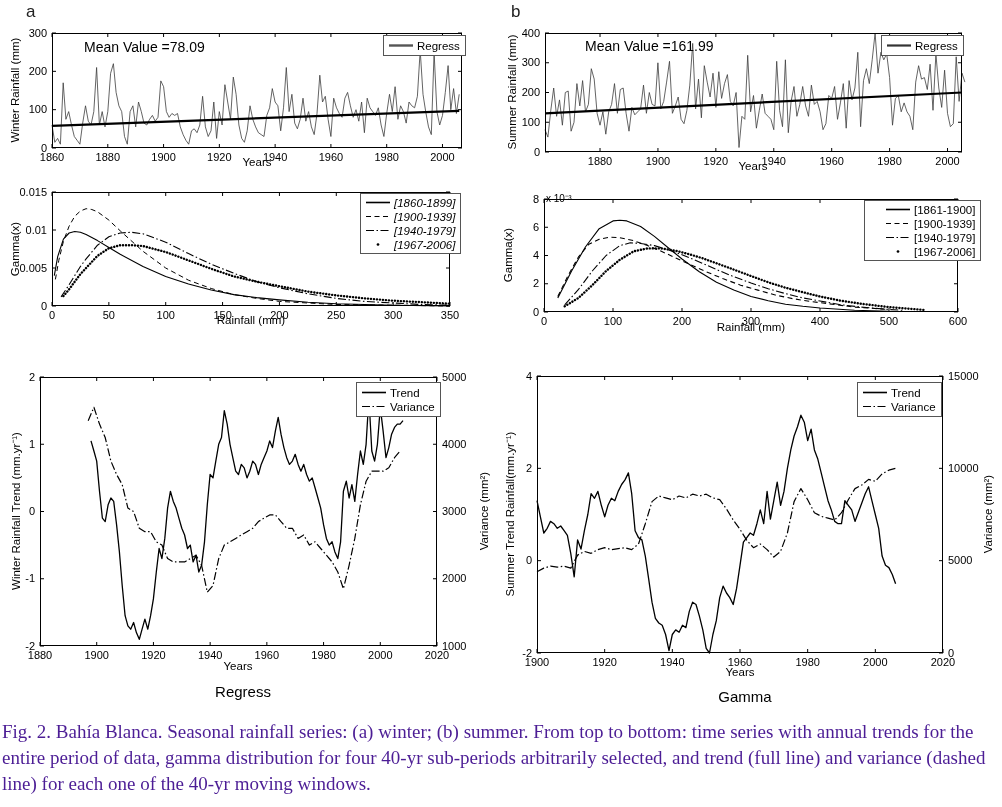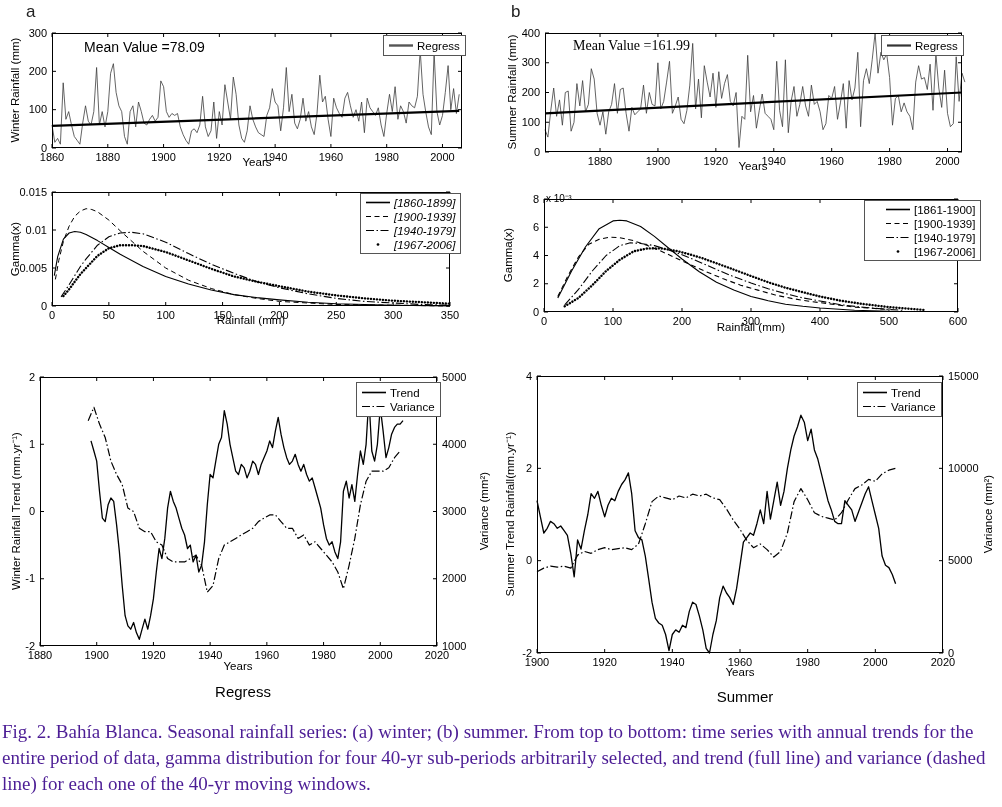--- a/index.html
+++ b/index.html
@@ -119,21 +119,21 @@
       <text x="-5" y="33.25" text-anchor="end" class="tk">300</text>
       <line x1="0" y1="0" x2="4" y2="0" stroke="#000" stroke-width="1"></line>
       <line x1="417" y1="0" x2="413" y2="0" stroke="#000" stroke-width="1"></line>
       <text x="-5" y="3.5" text-anchor="end" class="tk">400</text>
       <polyline points="0.0,96.7 2.9,104.1 5.8,77.3 8.7,55.0 11.6,83.3 14.5,66.9 17.4,92.2 20.3,59.5 23.2,58.0 26.1,98.2 29.0,89.3 31.9,50.6 34.8,72.9 37.6,47.6 40.5,78.8 43.4,71.4 46.3,35.7 49.2,46.1 52.1,80.3 55.0,92.2 57.9,78.8 60.8,101.2 63.7,78.8 66.6,71.4 69.5,50.6 72.4,80.3 75.3,56.5 78.2,55.0 81.1,80.3 84.0,98.2 86.9,74.4 89.8,81.8 92.7,78.8 95.6,75.9 98.5,52.1 101.4,80.3 104.3,59.5 107.1,71.4 110.0,72.9 112.9,29.8 115.8,75.9 118.7,68.4 121.6,49.1 124.5,28.3 127.4,80.3 130.3,72.9 133.2,64.0 136.1,86.3 139.0,90.7 141.9,77.3 144.8,52.1 147.7,10.4 150.6,75.9 153.5,46.1 156.4,84.8 159.3,32.7 162.2,49.1 165.1,64.0 168.0,40.2 170.9,74.4 173.8,38.7 176.6,65.4 179.5,50.6 182.4,41.6 185.3,68.4 188.2,72.9 191.1,59.5 194.0,114.5 196.9,83.3 199.8,86.3 202.7,22.3 205.6,78.8 208.5,62.5 211.4,95.2 214.3,77.3 217.2,61.0 220.1,80.3 223.0,83.3 225.9,86.3 228.8,96.7 231.7,28.3 234.6,77.3 237.5,93.7 240.4,26.8 243.3,99.7 246.1,68.4 249.0,53.5 251.9,83.3 254.8,71.4 257.7,53.5 260.6,72.9 263.5,83.3 266.4,52.1 269.3,71.4 272.2,68.4 275.1,78.8 278.0,96.7 280.9,90.7 283.8,62.5 286.7,65.4 289.6,53.5 292.5,86.3 295.4,69.9 298.3,50.6 301.2,95.2 304.1,47.6 307.0,66.9 309.9,55.0 312.8,19.3 315.6,93.7 318.5,47.6 321.4,35.7 324.3,50.6 327.2,26.8 330.1,0.0 333.0,40.2 335.9,19.3 338.8,26.8 341.7,20.8 344.6,44.6 347.5,92.2 350.4,65.4 353.3,62.5 356.2,78.8 359.1,69.9 362.0,78.8 364.9,83.3 367.8,96.7 370.7,49.1 373.6,32.7 376.5,46.1 379.4,44.6 382.3,56.5 385.1,31.2 388.0,77.3 390.9,20.8 393.8,55.0 396.7,74.4 399.6,37.2 402.5,80.3 405.4,93.7 408.3,90.7 411.2,23.8 414.1,68.4 417.0,40.2 419.9,49.1" fill="none" stroke="#3c3c3c" stroke-width="0.8" stroke-linecap="butt" stroke-linejoin="round"></polyline>
       <polyline points="0.0,80.3 417.0,59.5" fill="none" stroke="#000" stroke-width="2.2" stroke-linecap="butt" stroke-linejoin="round"></polyline>
       <rect x="0.5" y="0.5" width="416" height="118" fill="none" stroke="#000" stroke-width="1"></rect>
     </svg>
   <div class="ylabel" style="left:512px;top:92px;">Summer Rainfall (mm)</div>
   <div class="xlabel" style="left:753px;top:160px;">Years</div>
-  <div class="annotation" style="left:573px;top:38px;font-family:Liberation Serif, serif;">Mean Value =161.99</div>
+  <div class="annotation" style="left:585px;top:38px;">Mean Value =161.99</div>
   <div class="legend" style="left:881px;top:35px;height:17px;">
     <div class="legend-row">
       <svg class="lsam" width="26" height="9">
           <line x1="1" y1="4.5" x2="25" y2="4.5" stroke="#333" stroke-width="2.2"></line>
         </svg>
       <span>Regress</span>
     </div>
   </div>
 
   <svg class="plot" style="left:52px;top:192px;" width="398" height="114">
@@ -387,21 +387,21 @@
       <text x="411" y="95.83333333333334" text-anchor="start" class="tk">10000</text>
       <line x1="406" y1="0" x2="402" y2="0" stroke="#000" stroke-width="1"></line>
       <text x="411" y="3.5" text-anchor="start" class="tk">15000</text>
       <polyline points="0.0,124.7 3.4,140.8 6.8,157.0 10.2,152.3 13.5,145.4 16.9,147.7 20.3,152.3 23.7,150.0 27.1,154.7 30.4,159.3 33.8,177.7 37.2,200.8 40.6,163.9 44.0,173.1 47.4,154.7 50.8,138.5 54.1,117.7 57.5,122.3 60.9,115.4 64.3,129.3 67.7,140.8 71.0,129.3 74.4,122.3 77.8,124.7 81.2,115.4 84.6,108.5 88.0,103.9 91.4,96.9 94.7,117.7 98.1,154.7 101.5,161.6 104.9,163.9 108.3,180.1 111.7,203.1 115.0,226.2 118.4,242.4 121.8,247.0 125.2,249.3 128.6,258.5 132.0,274.7 135.3,258.5 138.7,253.9 142.1,256.2 145.5,249.3 148.9,251.6 152.3,235.4 155.6,226.2 159.0,228.5 162.4,240.1 165.8,253.9 169.2,272.4 172.5,277.0 175.9,258.5 179.3,244.7 182.7,221.6 186.1,210.1 189.5,217.0 192.8,221.6 196.2,228.5 199.6,212.4 203.0,189.3 206.4,166.2 209.8,161.6 213.2,157.0 216.5,159.3 219.9,147.7 223.3,133.9 226.7,147.7 230.1,115.4 233.4,143.1 236.8,124.7 240.2,106.2 243.6,129.3 247.0,115.4 250.4,92.3 253.8,73.9 257.1,60.0 260.5,50.8 263.9,39.2 267.3,46.2 270.7,64.6 274.1,53.1 277.4,73.9 280.8,83.1 284.2,96.9 287.6,110.8 291.0,124.7 294.3,133.9 297.7,145.4 301.1,147.7 304.5,147.7 307.9,124.7 311.3,129.3 314.7,133.9 318.0,145.4 321.4,136.2 324.8,127.0 328.2,117.7 331.6,110.8 334.9,124.7 338.3,138.5 341.7,152.3 345.1,180.1 348.5,189.3 351.9,191.6 355.3,198.5 358.6,207.8" fill="none" stroke="#000" stroke-width="1.3" stroke-linecap="butt" stroke-linejoin="round"></polyline>
       <polyline points="0.0,195.7 6.8,192.1 13.5,190.2 20.3,191.1 27.1,190.2 33.8,192.1 40.6,179.1 47.4,175.4 54.1,177.3 60.9,173.6 67.7,171.7 74.4,173.6 81.2,172.7 88.0,171.7 94.7,173.6 101.5,168.0 108.3,147.7 115.0,125.6 121.8,120.0 128.6,121.9 135.3,123.7 142.1,120.0 148.9,121.9 155.6,118.2 162.4,120.0 169.2,118.2 175.9,121.9 182.7,123.7 189.5,133.0 196.2,144.0 203.0,153.3 209.8,164.4 216.5,171.7 223.3,168.0 230.1,173.6 236.8,181.0 243.6,175.4 250.4,157.0 257.1,125.6 263.9,112.6 270.7,123.7 277.4,136.7 284.2,140.3 291.0,142.2 297.7,144.0 304.5,136.7 311.3,123.7 318.0,112.6 324.8,109.0 331.6,103.4 338.3,105.3 345.1,97.9 351.9,94.2 358.6,92.3" fill="none" stroke="#000" stroke-width="1.2" stroke-dasharray="8 2.5 1.5 2.5" stroke-linecap="butt" stroke-linejoin="round"></polyline>
       <rect x="0.5" y="0.5" width="405" height="276" fill="none" stroke="#000" stroke-width="1"></rect>
     </svg>
   <div class="ylabel" style="left:509px;top:514px;">Summer Trend Rainfall(mm.yr⁻¹)</div>
   <div class="ylabel" style="left:988px;top:514px;">Variance (mm²)</div>
   <div class="xlabel" style="left:740px;top:666px;">Years</div>
-  <div class="sublabel" style="left:745px;top:688px;">Summer</div>
+  <div class="sublabel" style="left:745px;top:688px;">Gamma</div>
   <div class="legend" style="left:857px;top:382px;height:31px;">
     <div class="legend-row">
       <svg class="lsam" width="26" height="9">
           <line x1="1" y1="4.5" x2="25" y2="4.5" stroke="#000" stroke-width="1.6"></line>
         </svg>
       <span>Trend</span>
     </div>
     <div class="legend-row">
       <svg class="lsam" width="26" height="9">
           <line x1="1" y1="4.5" x2="25" y2="4.5" stroke="#000" stroke-dasharray="8 2.5 1.5 2.5" stroke-width="1.1"></line>

